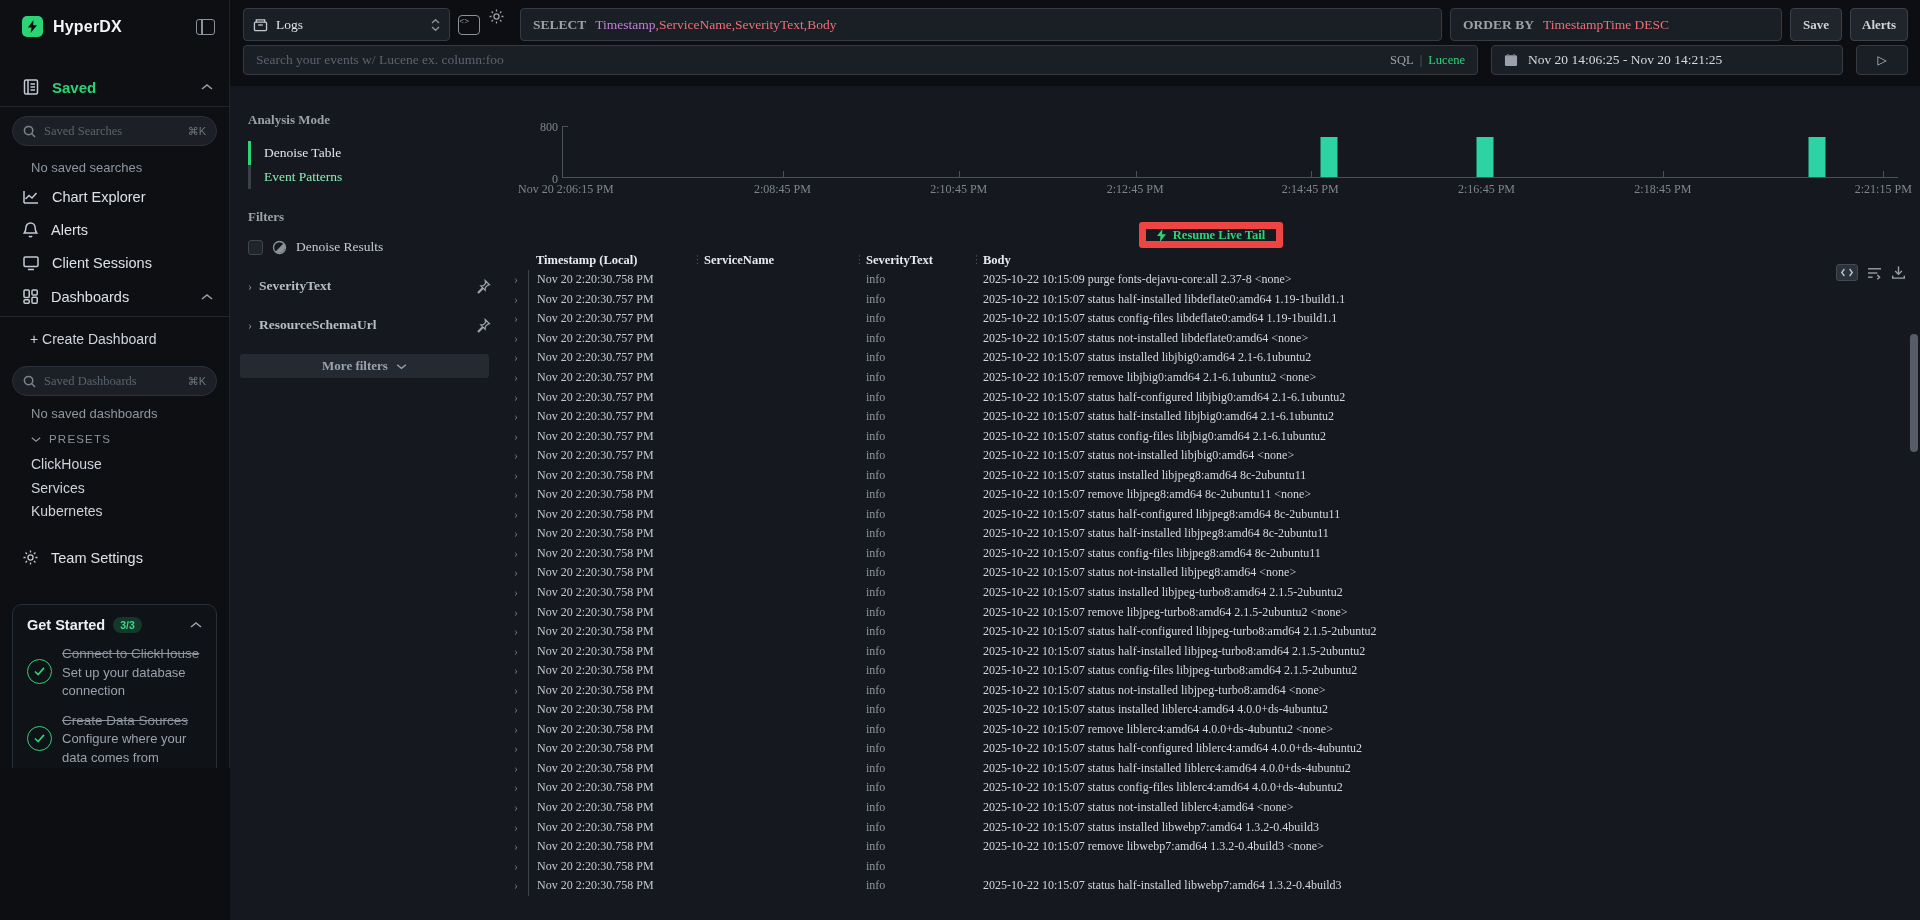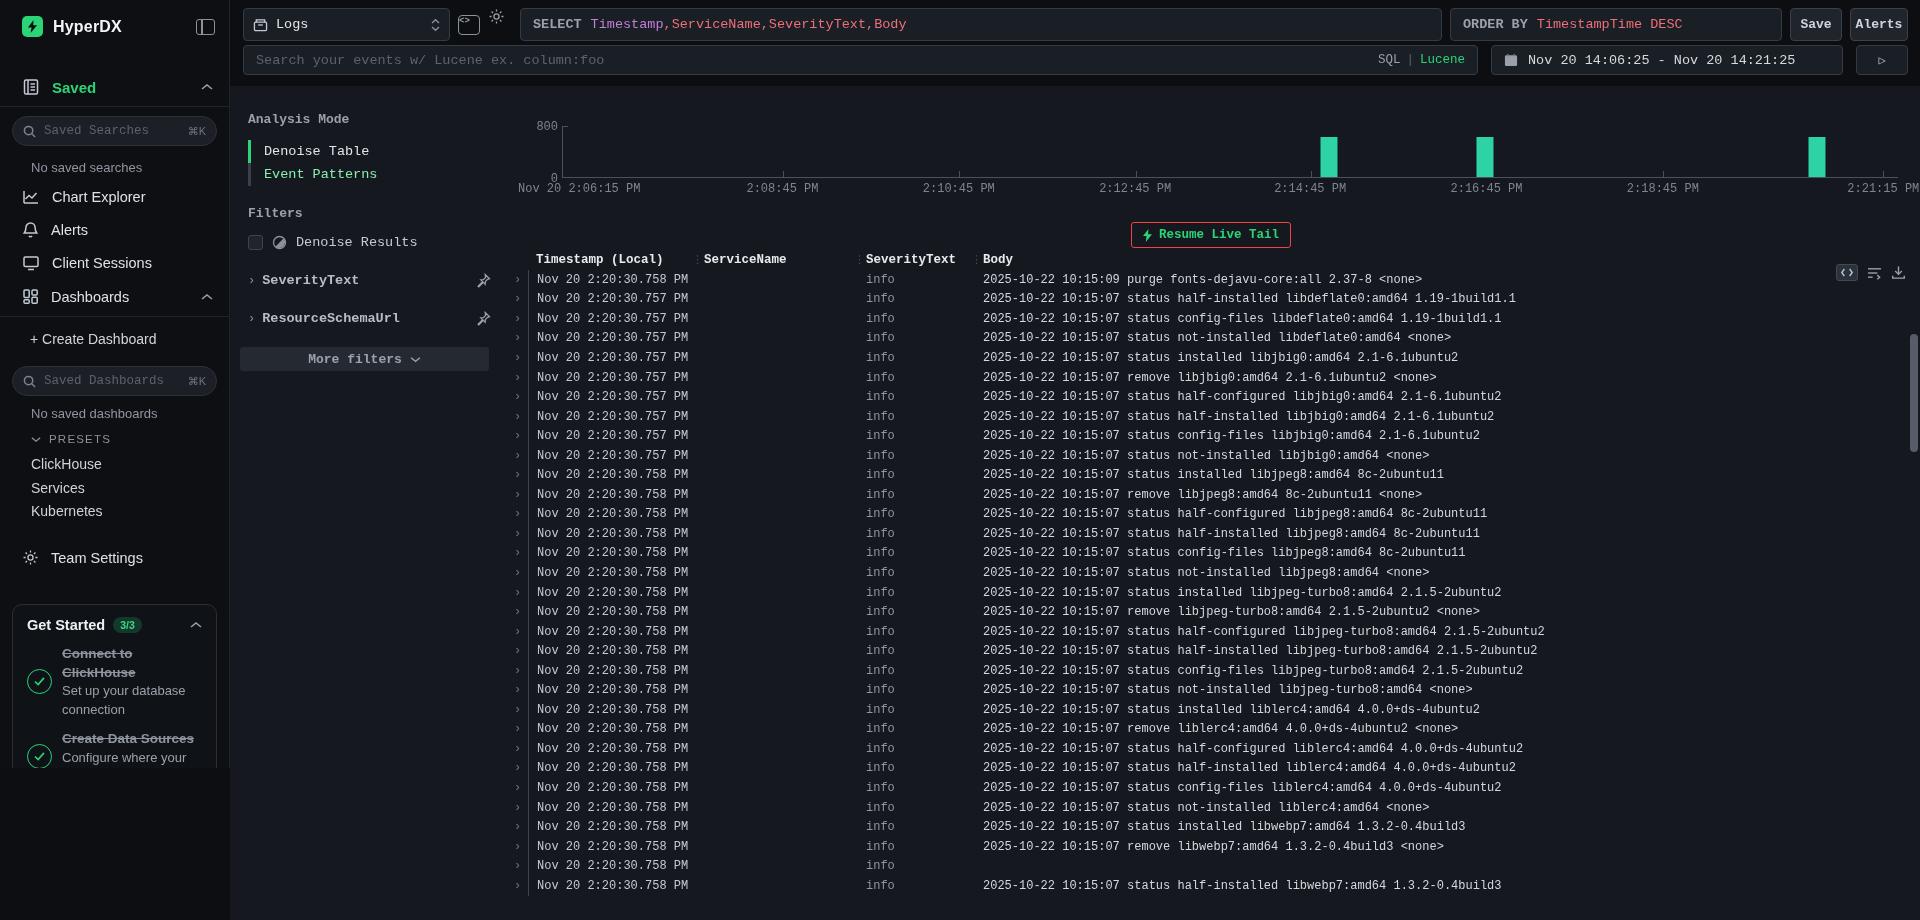--- a/index.html
+++ b/index.html
@@ -1,18 +1,18 @@
 <!DOCTYPE html>
 <html><head>
 <meta charset="utf-8">
 <style>
   * { margin:0; padding:0; box-sizing:border-box; }
   html,body { width:1920px; height:920px; }
   body { background:#0c0e11; font-family:"Liberation Sans", sans-serif; overflow:hidden; position:relative; color:#d6dae0; }
-  .mono { font-family:Liberation Mono, monospace; }
+  .mono { font-family:Liberation Serif, serif; }
 
   
   .sidebar { position:absolute; left:0; top:0; width:230px; height:768px; background:#0d0f13; border-right:1px solid #1f242b; overflow:hidden; }
   .logo-row { position:absolute; left:22px; right:14px; top:16px; display:flex; align-items:center; }
   .logo-badge { width:21px; height:21px; border-radius:5px; background:#2bd576; display:flex; align-items:center; justify-content:center; margin-right:10px; }
   .logo-title { font-weight:bold; font-size:16px; color:#f2f4f6; letter-spacing:.2px; }
   .panel-toggle { margin-left:auto; width:19px; height:16px; border:1.6px solid #8b929c; border-radius:3px; position:relative; }
   .panel-toggle::before { content:''; position:absolute; left:4px; top:0; bottom:0; width:1.6px; background:#8b929c; }
 
   .search-row { position:absolute; left:22px; right:16px; top:78px; display:flex; align-items:center; gap:12px; }
@@ -28,21 +28,21 @@
   .presets { position:absolute; left:31px; font-size:11.5px; letter-spacing:1.2px; color:#8b929c; display:flex; gap:8px; align-items:center; }
   .preset-list { position:absolute; left:31px; font-size:14px; color:#ced3da; line-height:23.5px; }
   .preset-list div { cursor:default; }
 
   .gs-card { position:absolute; left:12px; right:12px; top:604px; border:1px solid #2a2f37; border-radius:10px; background:#0f1216; padding:12px 14px 10px; }
   .gs-head { display:flex; align-items:center; gap:8px; margin-bottom:8px; }
   .gs-title { font-weight:bold; font-size:14.5px; color:#eef0f3; }
   .gs-badge { background:#14382a; color:#3ad98a; font-size:10.5px; font-weight:bold; border-radius:9px; padding:2px 7px; }
   .gs-item { display:flex; gap:10px; margin-top:11px; }
   .gs-check { width:25px; height:25px; flex:0 0 25px; border:1.5px solid #2bd576; border-radius:50%; display:flex; align-items:center; justify-content:center; align-self:center; }
-  .gs-t { font-size:13.5px; font-weight:bold; color:#8d949e; text-decoration:line-through; line-height:16.5px; }
+  .gs-t { font-size:13.5px; font-weight:normal; color:#8d949e; text-decoration:line-through; line-height:16.5px; }
   .gs-d { font-size:13px; color:#9aa1ab; line-height:16.5px; }
   .help-bubble { position:absolute; left:7px; top:858px; width:34px; height:34px; border-radius:50%; background:#565c68; color:#e8eaee; font-weight:bold; font-size:15px; display:flex; align-items:center; justify-content:center; z-index:4; }
   .great-job { position:absolute; left:40px; top:866px; display:flex; gap:19px; align-items:flex-start; z-index:3; }
   .great-job span { color:#2bd576; font-weight:bold; font-size:14px; line-height:16px; width:150px; }
   .user-chip { position:absolute; left:10px; right:10px; top:897px; height:52px; background:#262b33; border-radius:10px; display:flex; align-items:flex-start; padding:7px 10px; gap:10px; z-index:5; }
   .avatar { width:28px; height:28px; border-radius:50%; background:#173b31; color:#35d98b; font-weight:bold; font-size:13px; display:flex; align-items:center; justify-content:center; }
   .user-name { font-weight:bold; font-size:13px; color:#e6e9ec; }
   .user-chev { margin-left:auto; color:#8b929c; font-size:16px; align-self:center; }
 
   
@@ -92,21 +92,21 @@
   .ytick { position:absolute; right:calc(100% - 46px); font-size:12px; color:#7e858f; width:34px; text-align:right; }
   .ytick.top { top:-6px; } .ytick.bottom { top:46px; }
   .ytick-mark { position:absolute; left:50px; top:0; width:6px; height:1px; background:#4a515a; }
   .bar { position:absolute; bottom:0; width:17px; background:#2ed3a5; transform:translateX(-50%); }
   .xtick-mark { position:absolute; bottom:0; width:1px; height:6px; background:#4a515a; }
   .xlabels { position:absolute; left:50px; right:12px; top:56px; height:16px; }
   .xlabel { position:absolute; font-size:12px; color:#7e858f; white-space:nowrap; transform:translateX(-50%); }
   .xlabel.first { transform:none; margin-left:-44px; }
 
   .livetail-row { margin-top:26px; height:26px; display:flex; justify-content:center; }
-  .livetail { border:1px solid #ef4444; border-radius:3px; color:#2bd576; font-weight:bold; font-size:12.5px; display:flex; align-items:center; gap:7px; padding:0 11px; background:transparent; }
+  .livetail { border:7px solid #ef4444; border-radius:3px; color:#2bd576; font-weight:bold; font-size:12.5px; display:flex; align-items:center; gap:7px; padding:0 11px; background:transparent; }
   .table-tools { position:absolute; right:14px; top:178px; display:flex; gap:9px; align-items:center; z-index:2; }
   .tool { color:#9aa1ab; display:flex; align-items:center; }
   .tool.active { background:#2c323b; border:1px solid #434a55; border-radius:3px; padding:1px 3px; }
 
   .table { margin-top:2px; }
   .trow { display:grid; grid-template-columns:16px 170px 162px 117px 1fr; align-items:center; height:19.55px; }
   .thead { height:20px; font-weight:bold; font-size:12.5px; color:#e8eaee; }
   .thead .hcell { position:relative; padding-left:6px; }
   .thead .hcell .grip { position:absolute; left:-6px; top:0; color:#4a515a; font-weight:normal; font-size:11px; }
   .thead .ts-h { padding-left:8px; }

